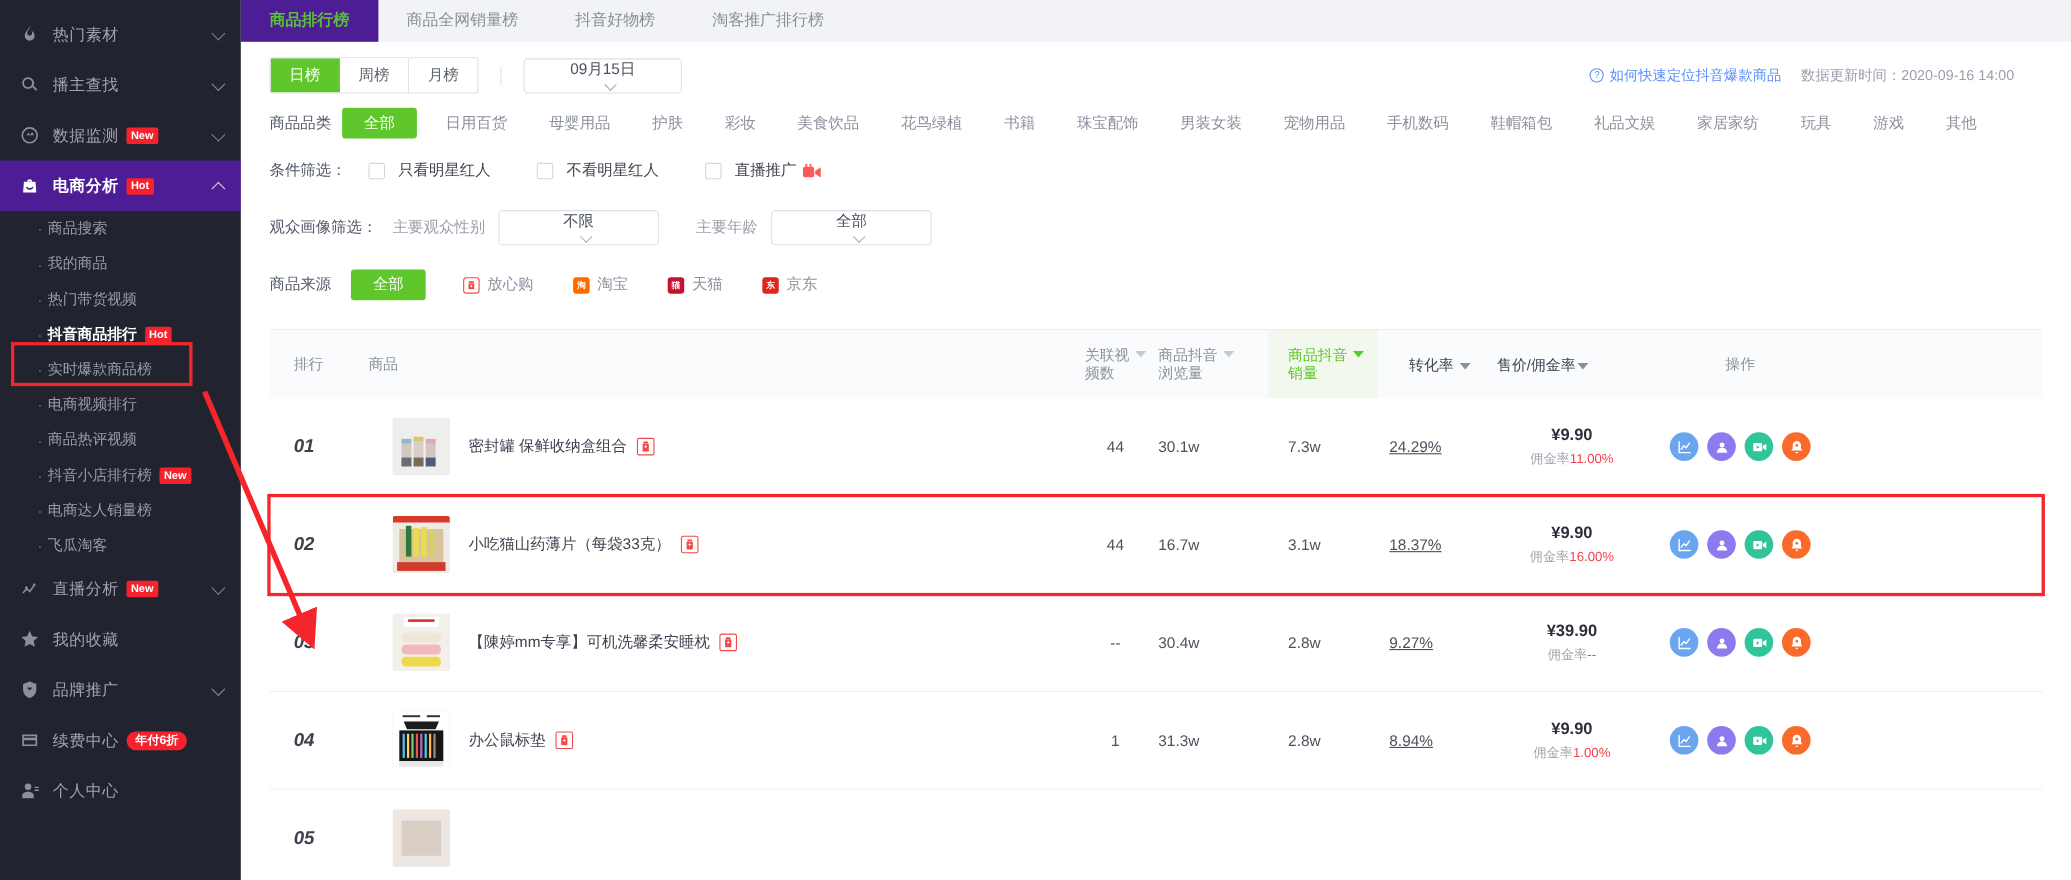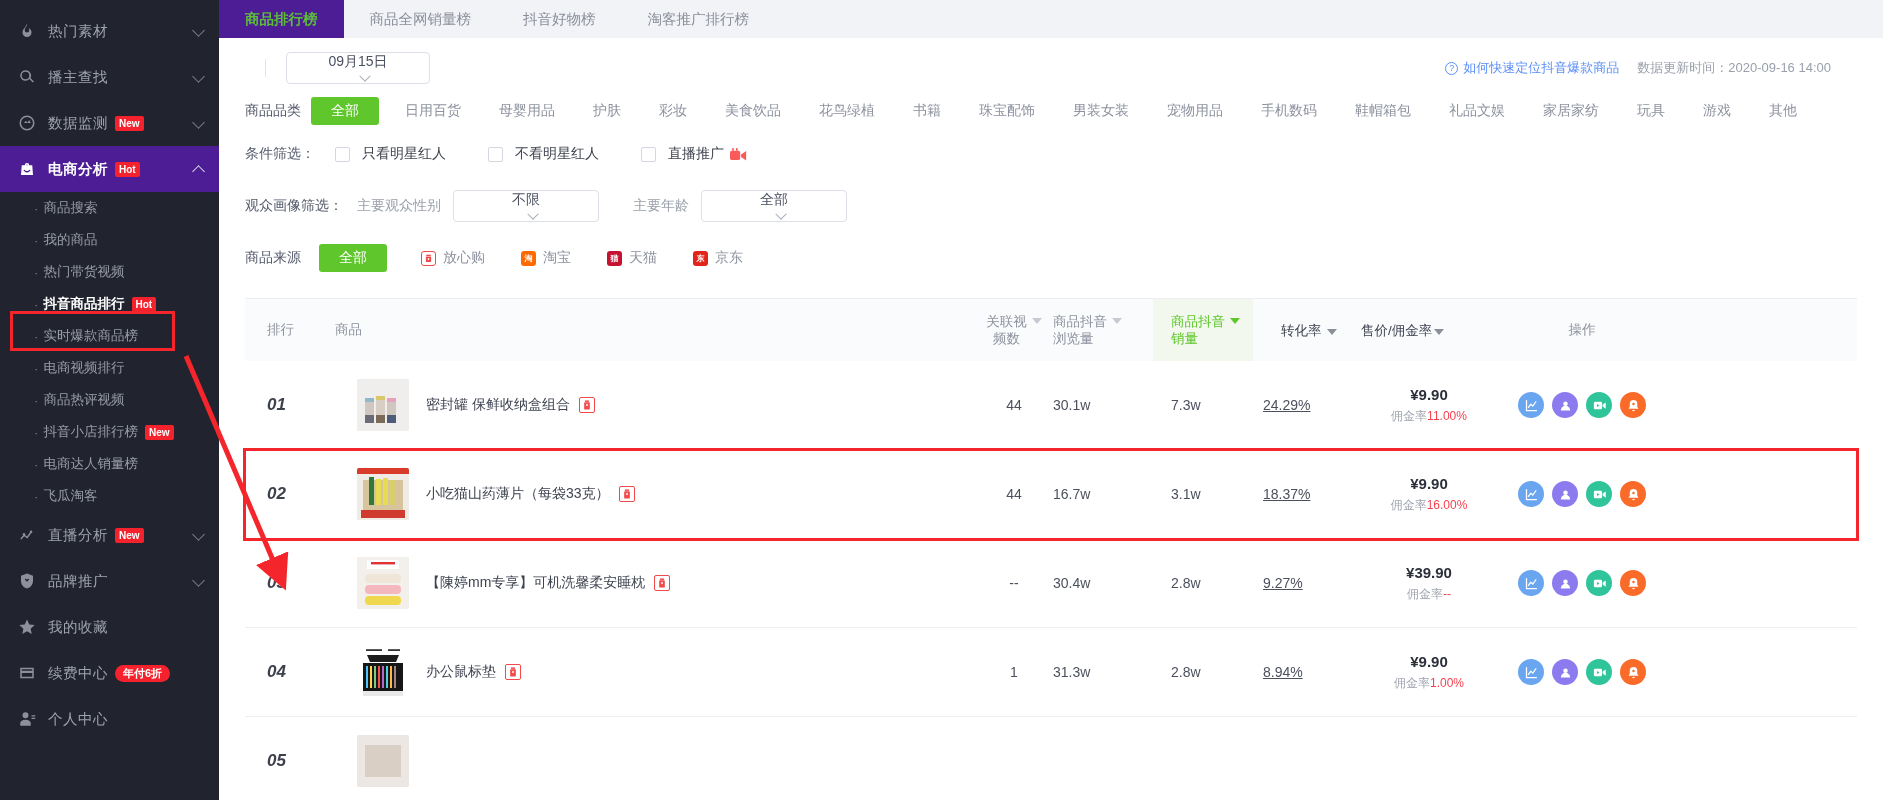--- a/index.html
+++ b/index.html
@@ -173,21 +173,21 @@
   .sort-caret {
     width: 0; height: 0; border-left: 5px solid transparent; border-right: 5px solid transparent;
     border-top: 6px solid #c6cad3; margin-left: 5px; margin-top: 5px; flex: 0 0 10px;
   }
   .th.sorted .sort-caret { border-top-color: #5fc72b; }
   .th.dark .sort-caret { border-top-color: #8a8f99; }
   .th.dark { color: #3e4350; }
 
   .c-rank   { width: 90px;  padding-left: 22px; }
   .c-prod   { width: 640px; }
-  .c-vids   { width: 78px;  justify-content: center; text-align: center; }
+  .c-vids   { width: 78px;  justify-content: center; }
   .c-views  { width: 100px; }
   .c-sales  { width: 100px; height: 62px; align-items: center; padding-left: 18px; }
   .c-conv   { width: 96px;  padding-left: 28px; }
   .c-price  { width: 148px; padding-left: 12px; }
   .c-ops    { width: 170px; justify-content: center; }
 
   .trow { display: flex; align-items: center; height: 89px; border-bottom: 1px solid #eceef2; position: relative; background:#fff;}
   .rank { font-size: 17px; color: #3c414d; font-style: italic; font-weight: bold; width: 90px; padding-left: 22px; }
   .prodcell { width: 640px; display: flex; align-items: center; }
   .thumb {
@@ -324,34 +324,34 @@
           </svg>
       </span>
       <span class="sb-label">直播分析</span>
       <span class="badge">New</span>
       <span class="chev"></span>
     </div>
 
     <div class="sb-top">
       <span class="sb-ico">
         <svg viewBox="0 0 24 24">
+            <path d="M12 2l3 6.6 7.2.8-5.4 4.9 1.5 7.1L12 17.8 5.7 21.4l1.5-7.1L1.8 9.4 9 8.6z"></path>
+          </svg>
+      </span>
+      <span class="sb-label">我的收藏</span>
+    </div>
+
+    <div class="sb-top">
+      <span class="sb-ico">
+        <svg viewBox="0 0 24 24">
             <path d="M12 2l8 3v7c0 5-3.4 8.6-8 10-4.6-1.4-8-5-8-10V5l8-3zm-3 8l3 3 3-3-1.4-1.4L12 10.2l-1.6-1.6L9 10z"></path>
           </svg>
       </span>
       <span class="sb-label">品牌推广</span>
       <span class="chev"></span>
-    </div>
-
-    <div class="sb-top">
-      <span class="sb-ico">
-        <svg viewBox="0 0 24 24">
-            <path d="M12 2l3 6.6 7.2.8-5.4 4.9 1.5 7.1L12 17.8 5.7 21.4l1.5-7.1L1.8 9.4 9 8.6z"></path>
-          </svg>
-      </span>
-      <span class="sb-label">我的收藏</span>
     </div>
 
     <div class="sb-top">
       <span class="sb-ico">
         <svg viewBox="0 0 24 24">
             <path d="M3 5h18v14H3V5zm2 2v2h14V7H5zm0 5v5h14v-5H5z"></path>
           </svg>
       </span>
       <span class="sb-label">续费中心</span>
       <span class="badge pill">年付6折</span>
@@ -373,20 +373,25 @@
       <div class="tab active">商品排行榜</div>
       <div class="tab">商品全网销量榜</div>
       <div class="tab">抖音好物榜</div>
       <div class="tab">淘客推广排行榜</div>
       <div class="tabs-rest"></div>
     </div>
 
     <div class="body">
 
       <div class="rowbar">
+        <div class="seg">
+          <div class="seg-btn active">日榜</div>
+          <div class="seg-btn">周榜</div>
+          <div class="seg-btn">月榜</div>
+        </div>
         <div class="vdiv"></div>
         <div class="dropdown" style="min-width:144px">
           <span>09月15日</span>
           <span class="dd-caret"></span>
         </div>
         <div class="spacer"></div>
         <div class="help-link">
           <span class="q-ico">?</span>
           <span>如何快速定位抖音爆款商品</span>
         </div>

